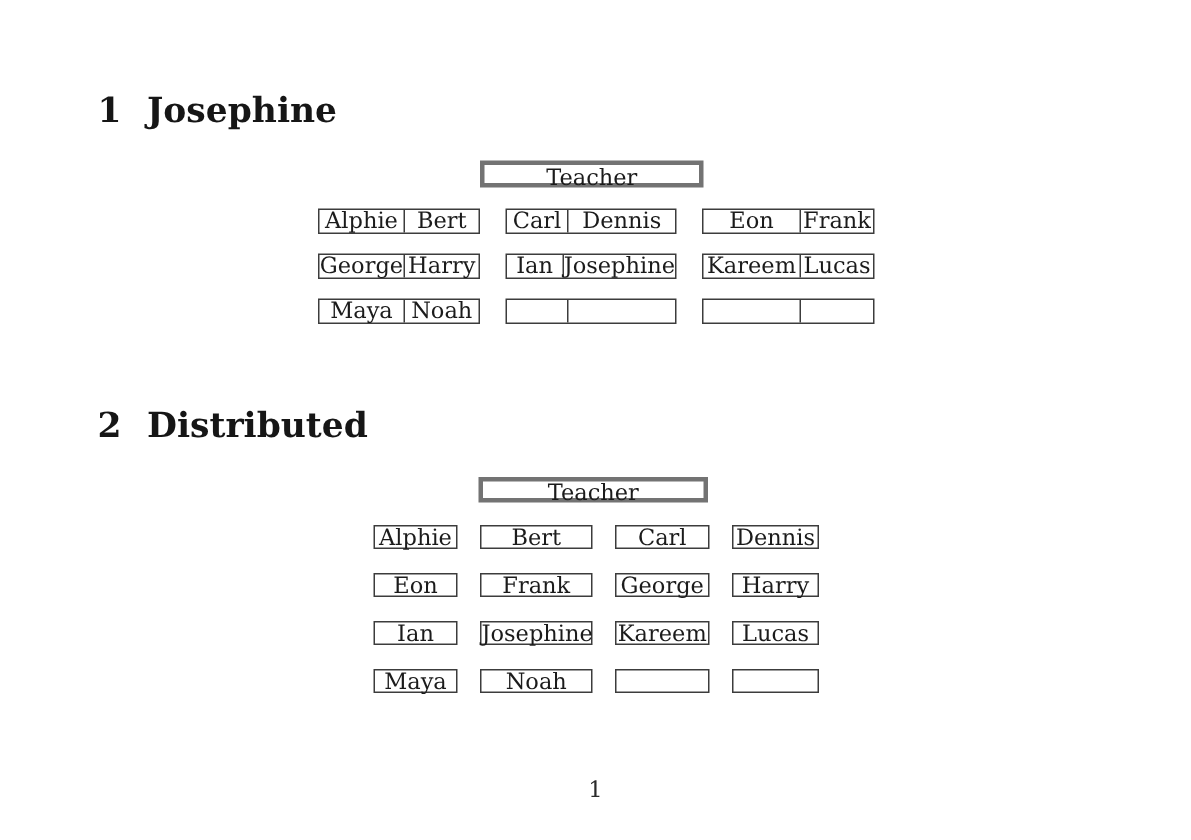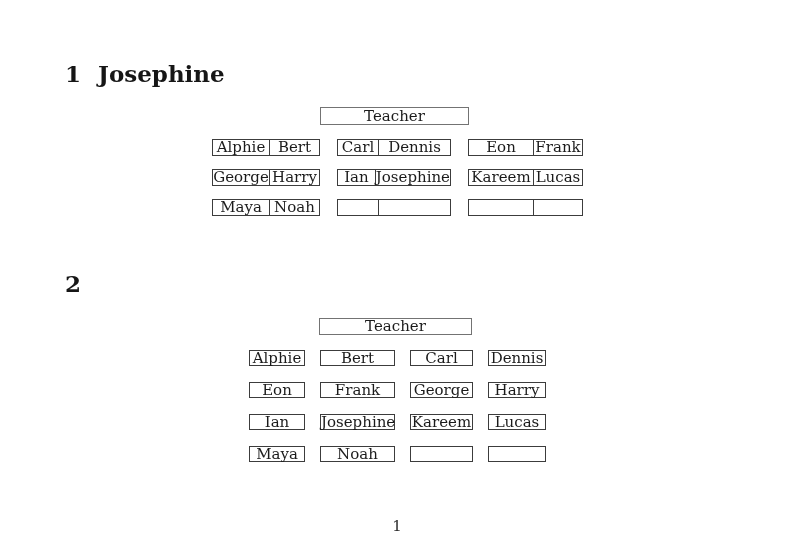--- a/index.html
+++ b/index.html
@@ -27,21 +27,21 @@
     color: #161616;
   }
   .heading .num { width: 33px; }
   #heading-1 { top: 62px; }
   #heading-2 { top: 272px; }
 
   
   .teacher {
     position: absolute;
     box-sizing: border-box;
-    border: 1px solid #737373;
+    border: 3px solid #737373;
     text-align: center;
     font-size: 15px;
   }
   #teacher-1 { left: 320px; top: 107px; width: 149px; height: 18px; line-height: 16px; }
   #teacher-2 { left: 319px; top: 318px; width: 153px; height: 17px; line-height: 15px; }
 
   
   .grid-classical {
     position: absolute;
     left: 212px;
@@ -145,20 +145,21 @@
       <span class="cell-r"></span>
     </div>
     <div class="desk c3">
       <span class="cell-l"></span>
       <span class="cell-r"></span>
     </div>
   </div>
 
   <div class="heading" id="heading-2">
     <span class="num">2</span>
+    <span class="ttl">Distributed</span>
   </div>
 
   <div class="teacher" id="teacher-2">Teacher</div>
 
   <div class="grid-distributed">
     <div class="seat">Alphie</div>
     <div class="seat">Bert</div>
     <div class="seat">Carl</div>
     <div class="seat">Dennis</div>
     <div class="seat">Eon</div>

